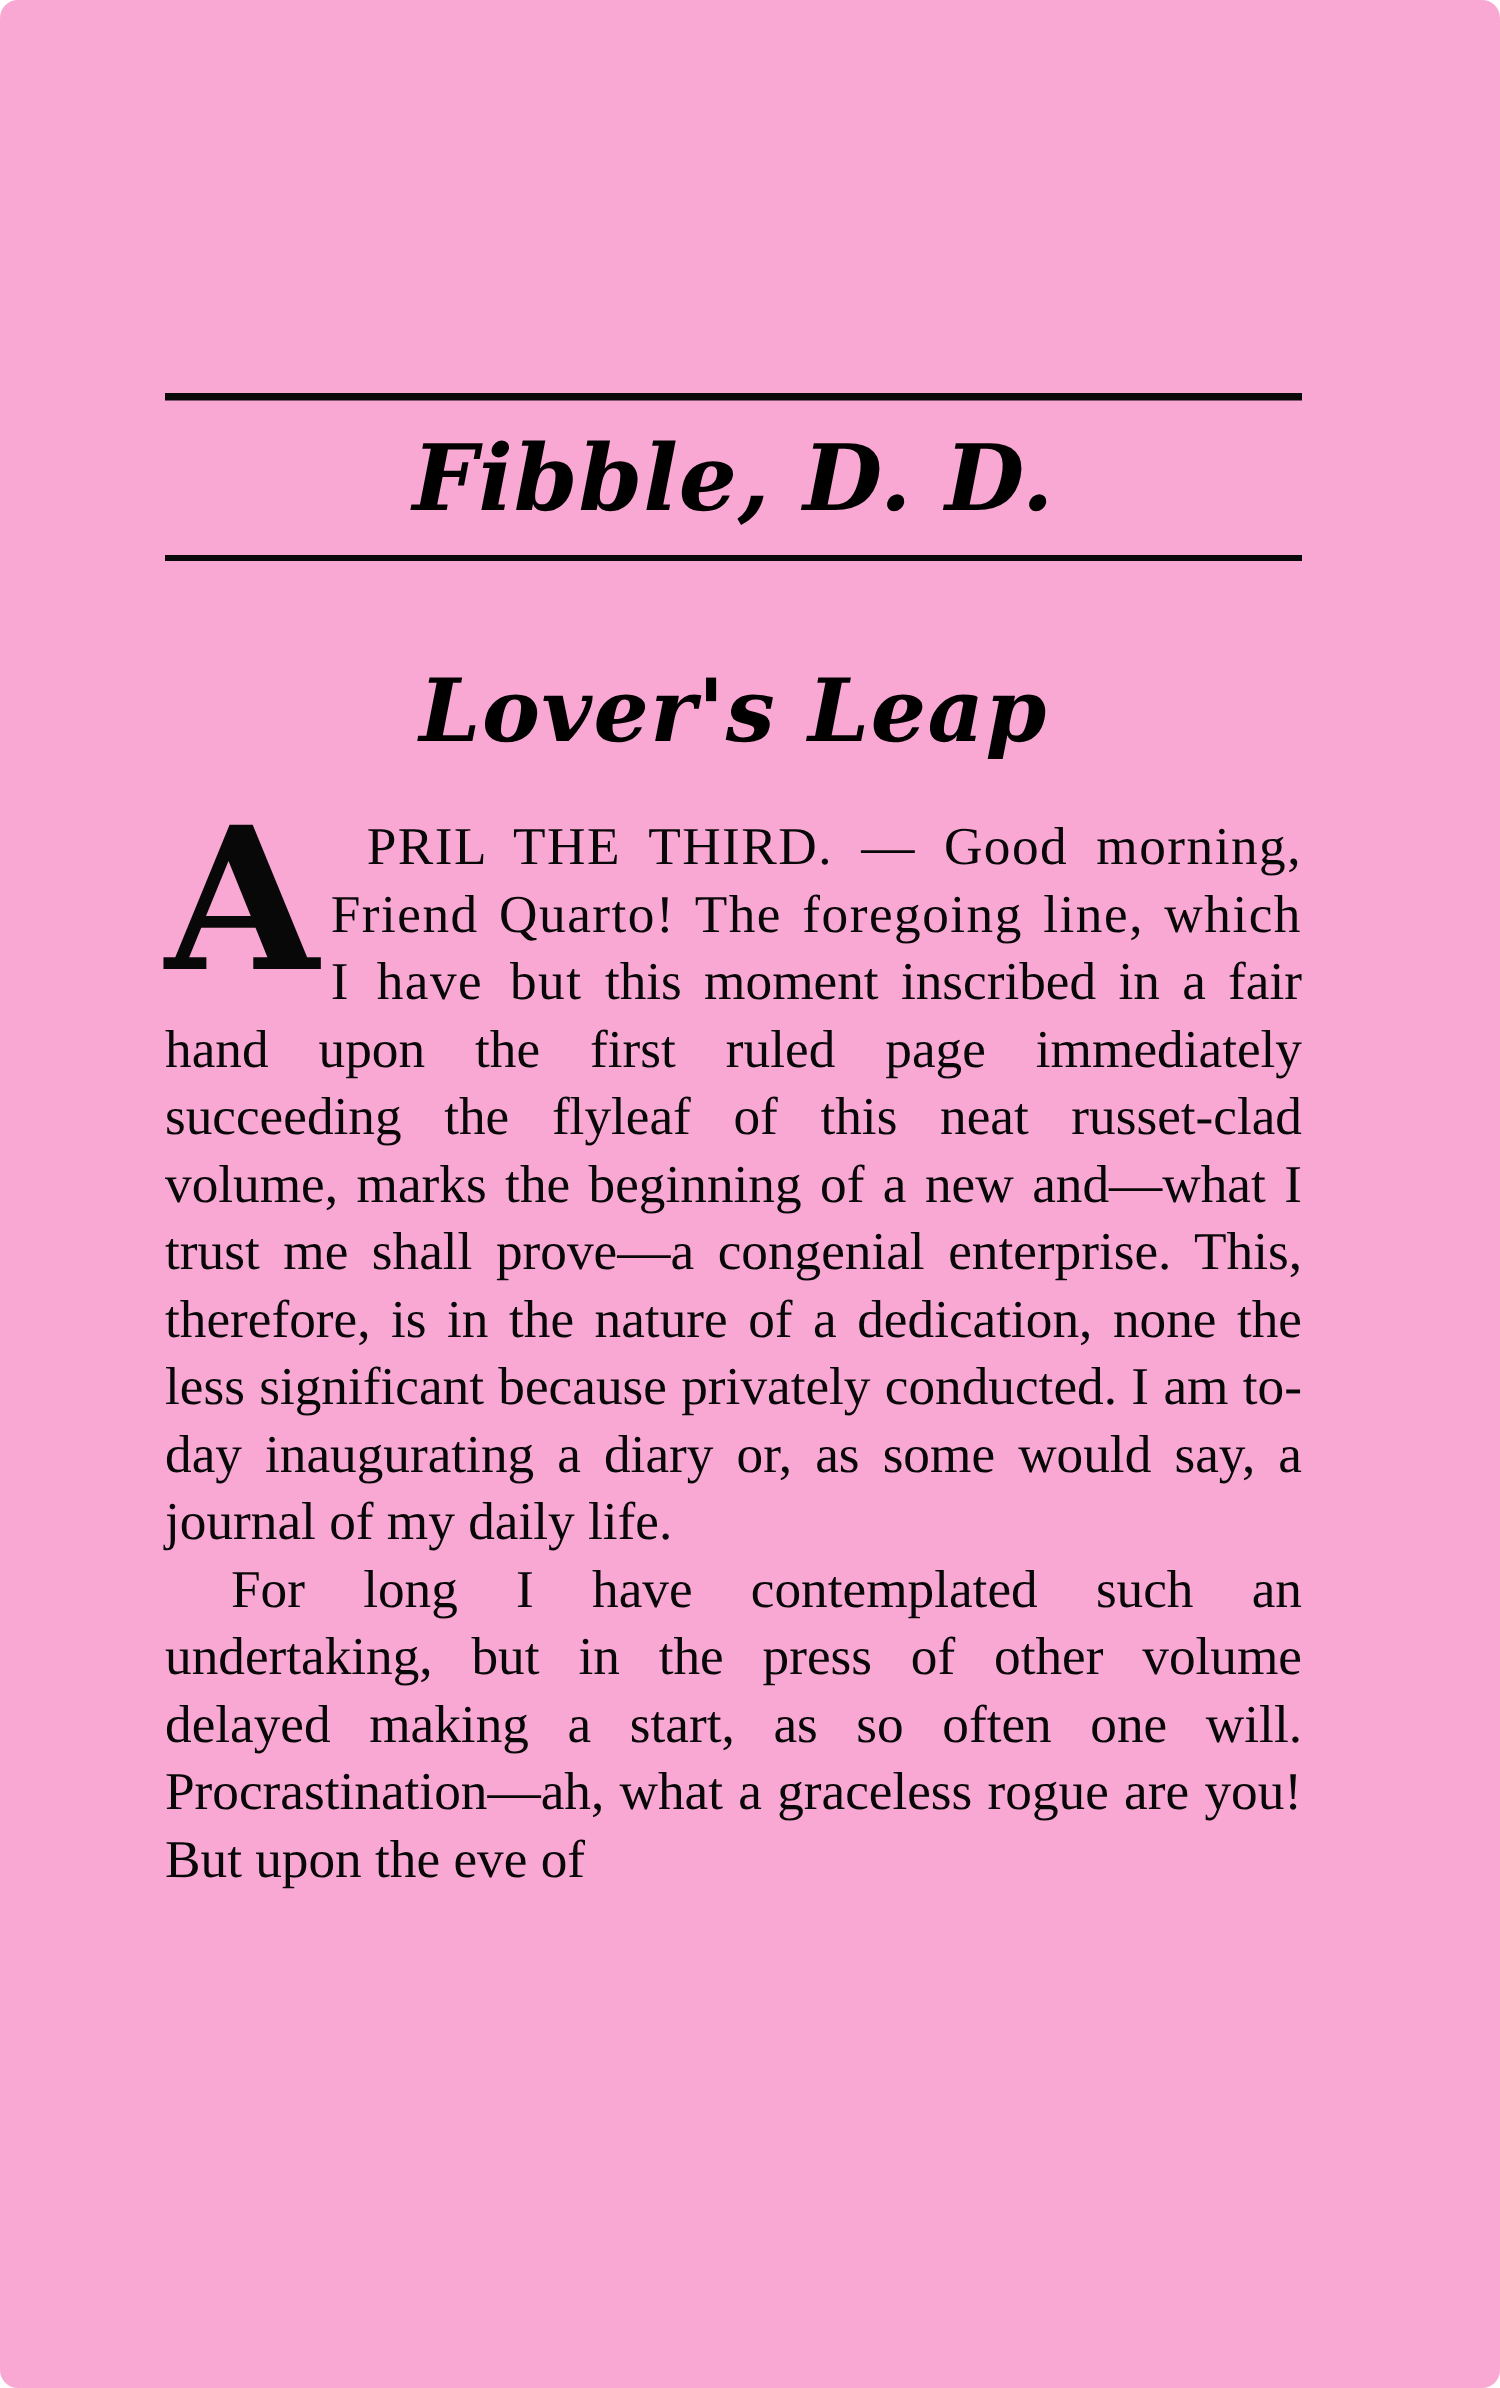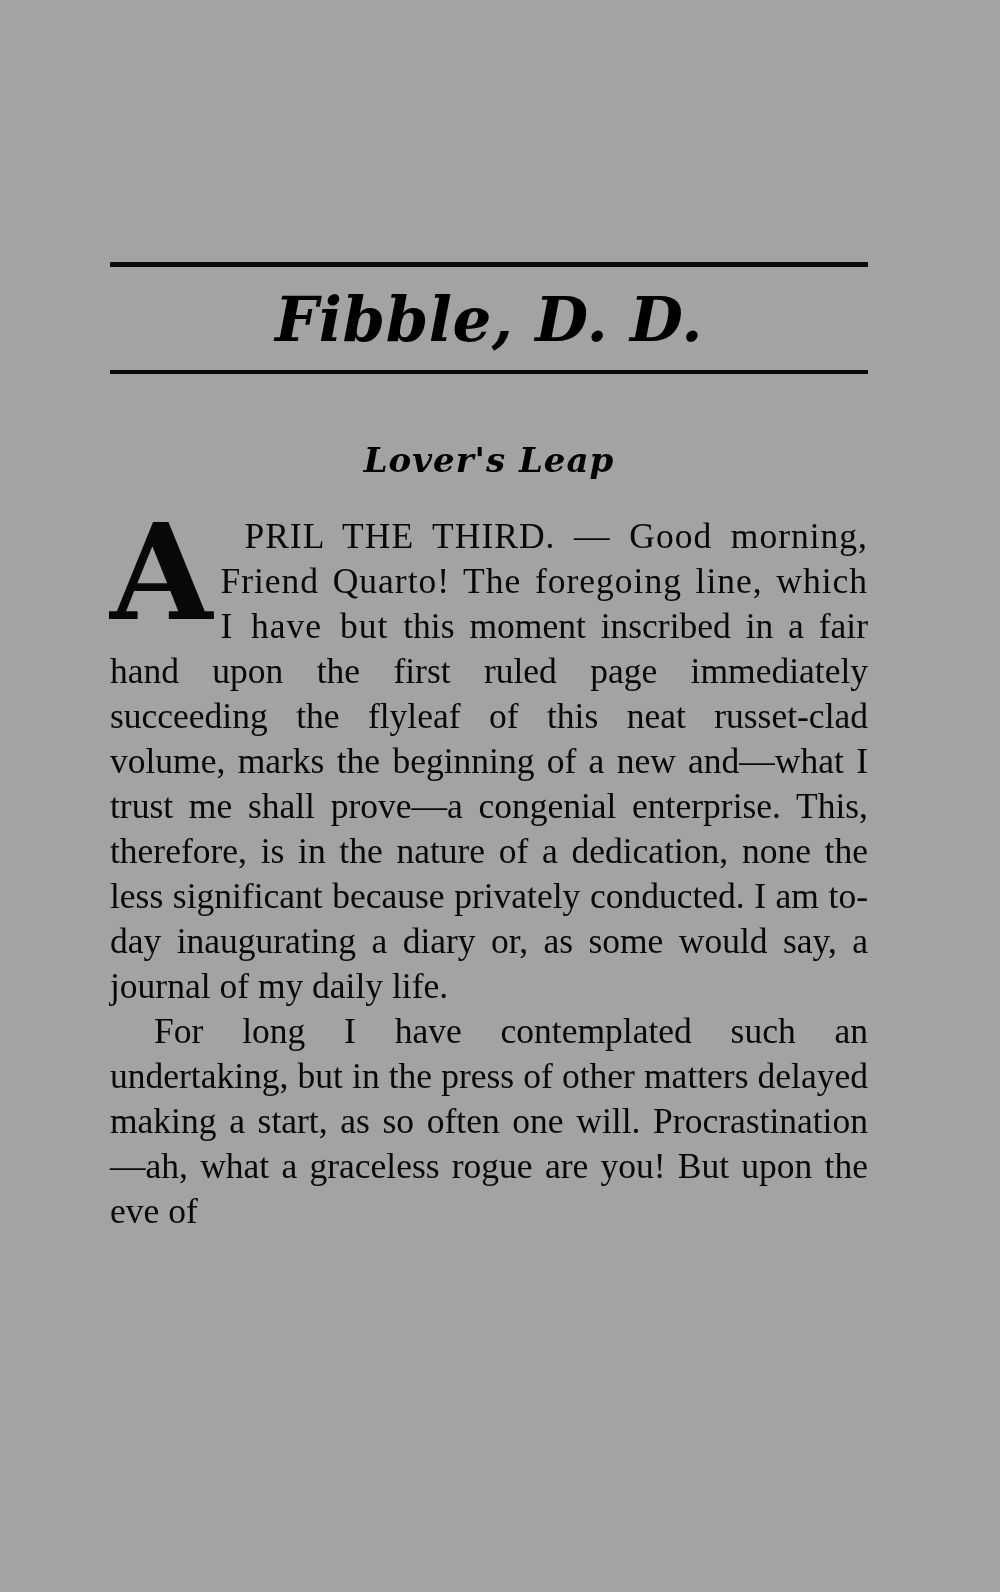--- a/index.html
+++ b/index.html
@@ -13,21 +13,22 @@
     position: relative;
     font-family: "Liberation Serif", serif;
     color: #000000;
     overflow: hidden;
   }
   .page {
     position: absolute;
     left: 0; top: 0;
     width: 1000px;
     height: 1592px;
-    background: #a3a3a3;
+    background: #f9a8d4;
+    border-radius: 12px;
   }
   .content {
     position: absolute;
     left: 110px;
     top: 262px;
     width: 758px;
   }
   .rule {
     height: 5px;
     background: #0a0a0a;
@@ -44,21 +45,21 @@
     font-size: 61px;
     letter-spacing: 0.5px;
     line-height: 1.0;
     padding: 22px 0 20px 0;
   }
   .chapter-title {
     text-align: center;
     font-family: "DejaVu Serif", "Liberation Serif", serif;
     font-style: italic;
     font-weight: bold;
-    font-size: 34px;
+    font-size: 58px;
     letter-spacing: 1px;
     margin-top: 66px;
     margin-bottom: 34px;
   }
   .body-text {
     font-family: "Liberation Serif", serif;
     font-size: 35.5px;
     line-height: 45px;
     text-align: justify;
     text-justify: inter-word;
@@ -104,18 +105,18 @@
 
     <div class="chapter-title">Lover's Leap</div>
 
     <div class="body-text">
 
       <p class="first-par">
         <span class="dropcap">A</span><span class="smallcaps-lead wordspace-wide">PRIL THE THIRD. — Good morning, Friend Quarto! The foregoing line, which I have but</span> <span>this moment inscribed in a fair hand upon the first ruled page immediately succeeding the flyleaf of this neat russet-clad volume, marks the beginning of a new and—what I trust me shall prove—a congenial enterprise.  This, therefore, is in the nature of a dedication, none the less significant because privately conducted.  I am to-day inaugurating a diary or, as some would say, a journal of my daily life.</span>
       </p>
 
       <p class="indent">
-        <span>For long I have contemplated such an undertaking, but in the press of other matters delayed making a start, as so often one will.  Procrastination—ah, what a graceless rogue are you!  But upon the eve of</span>
+        <span>For long I have contemplated such an undertaking, but in the press of other volume delayed making a start, as so often one will.  Procrastination—ah, what a graceless rogue are you!  But upon the eve of</span>
       </p>
 
     </div>
   </div>
 </div>
 
 </body></html>

